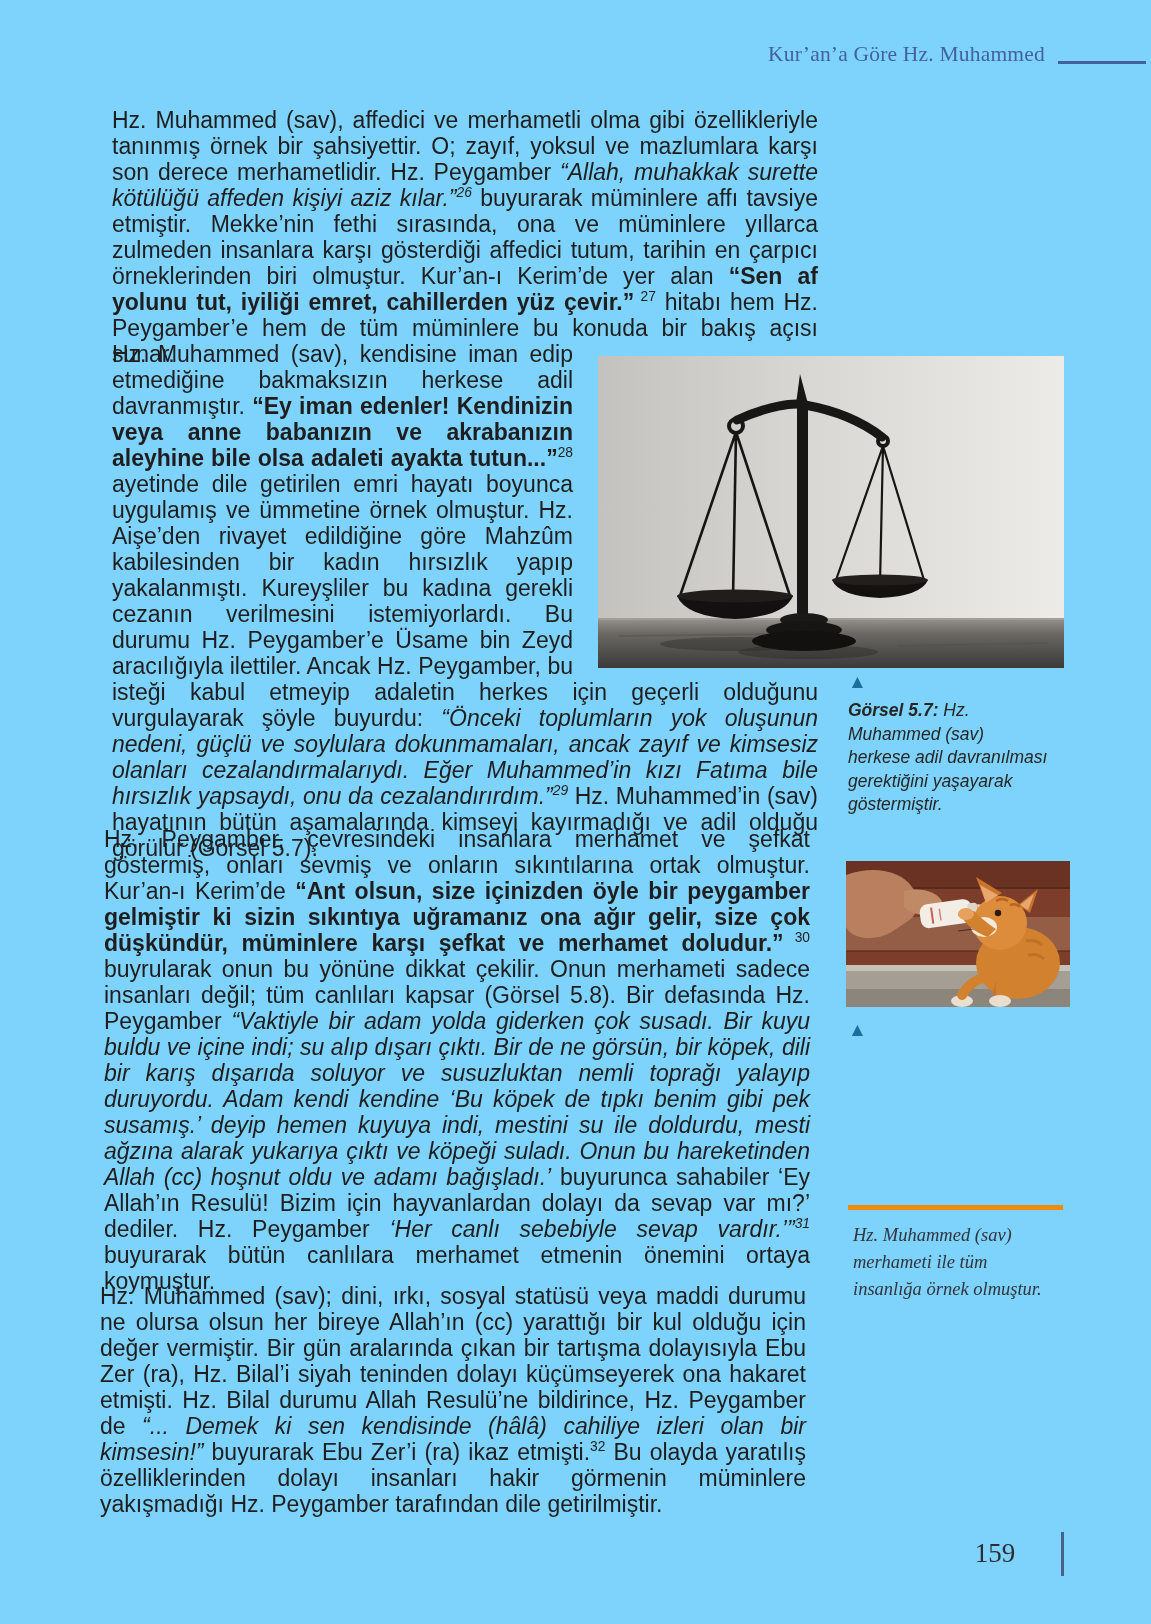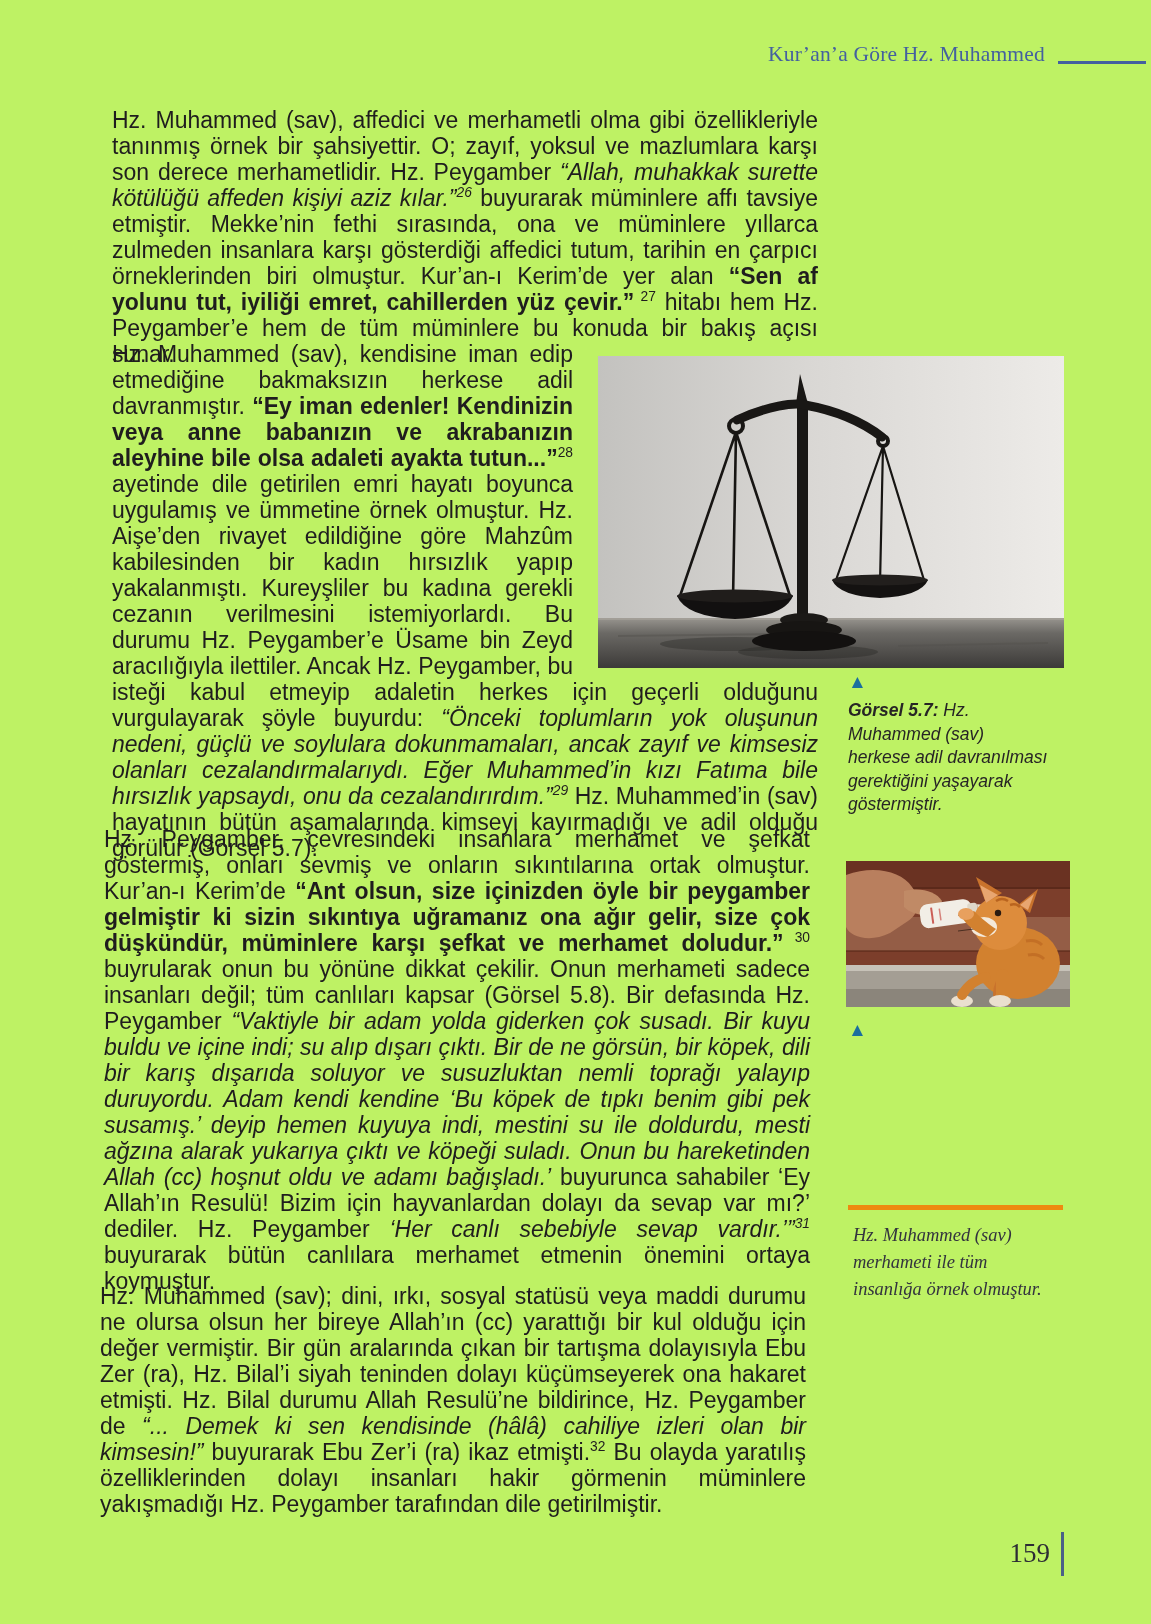--- a/index.html
+++ b/index.html
@@ -1,17 +1,17 @@
 <!DOCTYPE html>
 <html lang="tr"><head>
 <meta charset="utf-8">
 <style>
   html,body { margin:0; padding:0; background:#ffffff; }
   .page {
-    position:relative; width:1151px; height:1624px; background:#bef264;
+    position:relative; width:1151px; height:1624px; background:#7dd3fc;
     font-family:"Liberation Sans","DejaVu Sans",sans-serif;
     color:#1f1d1e; overflow:hidden;
   }
   .abs { position:absolute; }
 
   
   .header-title {
     font-family:"Liberation Serif","DejaVu Serif",serif;
     font-size:21.5px; color:#44609f; text-align:right; letter-spacing:0.2px;
   }
@@ -171,16 +171,16 @@
     <span class="marker">▲</span>
   </div>
 
   <div class="abs accent-rule" style="left:848px; top:1205px; width:215px;"></div>
   <div class="abs sidebar-quote" style="left:853px; top:1222px; width:200px;">Hz. Muhammed (sav) merhameti ile tüm insanlığa örnek olmuştur.</div>
 
   <div class="abs para" style="left:100px; top:1283px; width:706px;">
     <span><span class="run-n">Hz. Muhammed (sav); dini, ırkı, sosyal statüsü veya maddi durumu ne olursa olsun her bireye Allah’ın (cc) yarattığı bir kul olduğu için değer vermiştir. Bir gün aralarında çıkan bir tartışma dolayısıyla Ebu Zer (ra), Hz. Bilal’i siyah teninden dolayı küçümseyerek ona hakaret etmişti. Hz. Bilal durumu Allah Resulü’ne bildirince, Hz. Peygamber de </span><span class="run-i">“... Demek ki sen kendisinde (hâlâ) cahiliye izleri olan bir kimsesin!”</span><span class="run-n"> buyurarak Ebu Zer’i (ra) ikaz etmişti.</span><span class="run-sup">32</span><span class="run-n"> Bu olayda yaratılış özelliklerinden dolayı insanları hakir görmenin müminlere yakışmadığı Hz. Peygamber tarafından dile getirilmiştir.</span></span>
   </div>
 
-  <div class="abs page-number" style="left:940px; top:1538px; width:110px;">159</div>
+  <div class="abs page-number" style="left:940px; top:1538px; width:110px;text-align:center;">159</div>
   <div class="abs page-number-rule" style="left:1061px; top:1532px; width:3px; height:44px;"></div>
 
 </div>
 
 </body></html>

